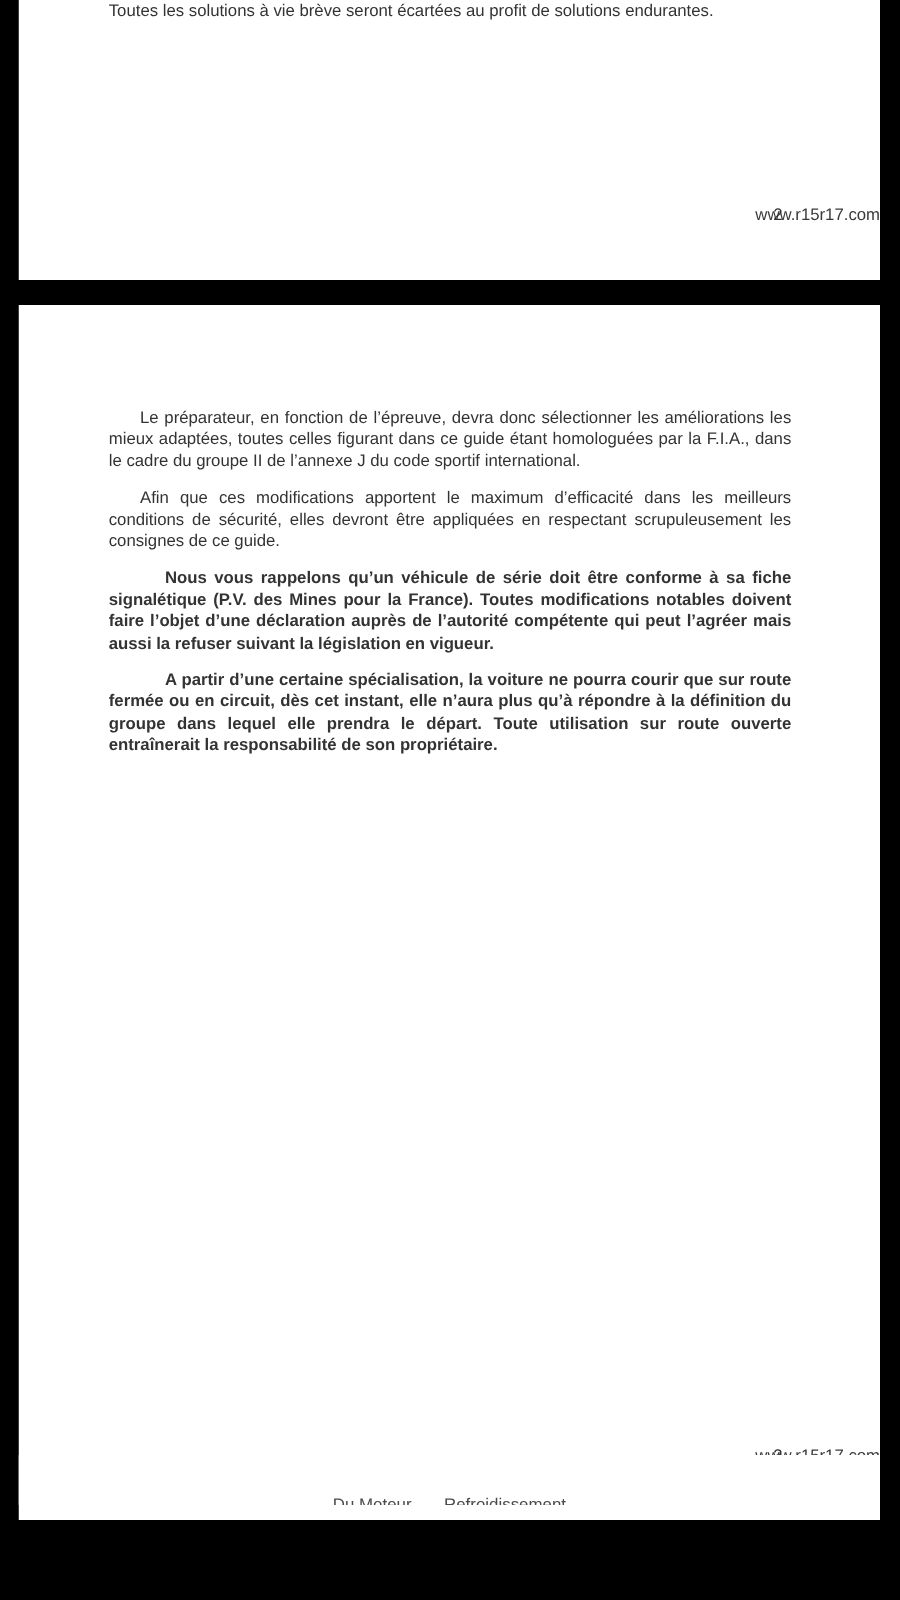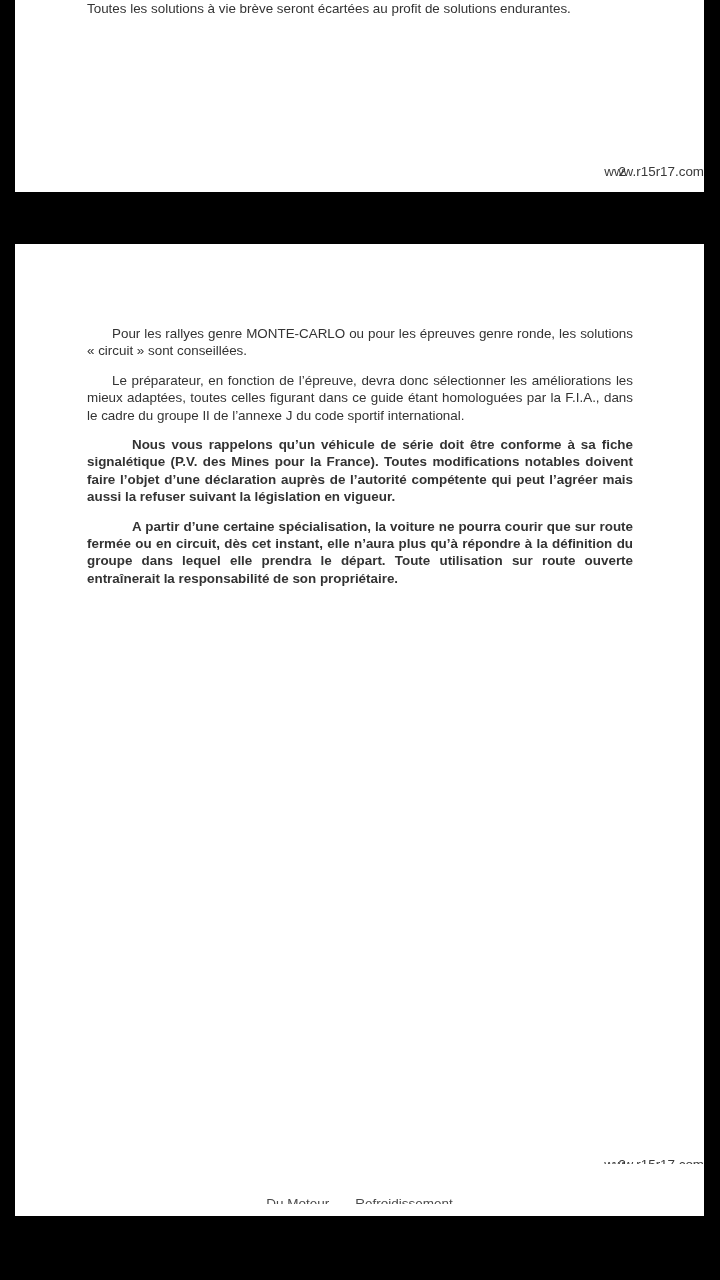--- a/index.html
+++ b/index.html
@@ -9,21 +9,21 @@
     overflow:hidden;
     position:relative;
     font-family:"Liberation Sans", sans-serif;
   }
   .sheet {
     position:absolute;
     left:15px; width:689px;
     background:#ffffff;
     overflow:hidden;
   }
-  #page2 { top:0; height:192px; }
+  #page2 { top:0; height:224px; }
   #page3 { top:244px; height:972px; }
   #page4 { top:1164px; height:40px; }
 
   .textblock {
     padding:0 71px 0 72px;
     color:#333333;
     font-size:13.4px;
     line-height:17.4px;
     text-align:justify;
   }
@@ -62,22 +62,22 @@
       <p class="frag">Toutes les solutions à vie brève seront écartées au profit de solutions endurantes.</p>
     </div>
     <div class="pagefooter">
       <span>www.r15r17.com</span>
       <span class="pagenum">2</span>
     </div>
   </div>
 
   <div class="sheet" id="page3">
     <div class="textblock">
-      <p class="ind-sm">Pour les rallyes genre MONTE-CARLO ou pour les épreuves genre ronde, les solutions « circuit » sont conseillées.</p>
       <p class="ind-sm">Le préparateur, en fonction de l’épreuve, devra donc sélectionner les améliorations les mieux adaptées, toutes celles figurant dans ce guide étant homologuées par la F.I.A., dans le cadre du groupe II de l’annexe J du code sportif international.</p>
+      <p class="ind-sm">Afin que ces modifications apportent le maximum d’efficacité dans les meilleurs conditions de sécurité, elles devront être appliquées en respectant scrupuleusement les consignes de ce guide.</p>
       <p class="ind-lg">Nous vous rappelons qu’un véhicule de série doit être conforme à sa fiche signalétique (P.V. des Mines pour la France). Toutes modifications notables doivent faire l’objet d’une déclaration auprès de l’autorité compétente qui peut l’agréer mais aussi la refuser suivant la législation en vigueur.</p>
       <p class="ind-lg">A partir d’une certaine spécialisation, la voiture ne pourra courir que sur route fermée ou en circuit, dès cet instant, elle n’aura plus qu’à répondre à la définition du groupe dans lequel elle prendra le départ. Toute utilisation sur route ouverte entraînerait la responsabilité de son propriétaire.</p>
     </div>
     <div class="pagefooter">
       <span>www.r15r17.com</span>
       <span class="pagenum">3</span>
     </div>
   </div>
 
   <div class="sheet" id="page4">

